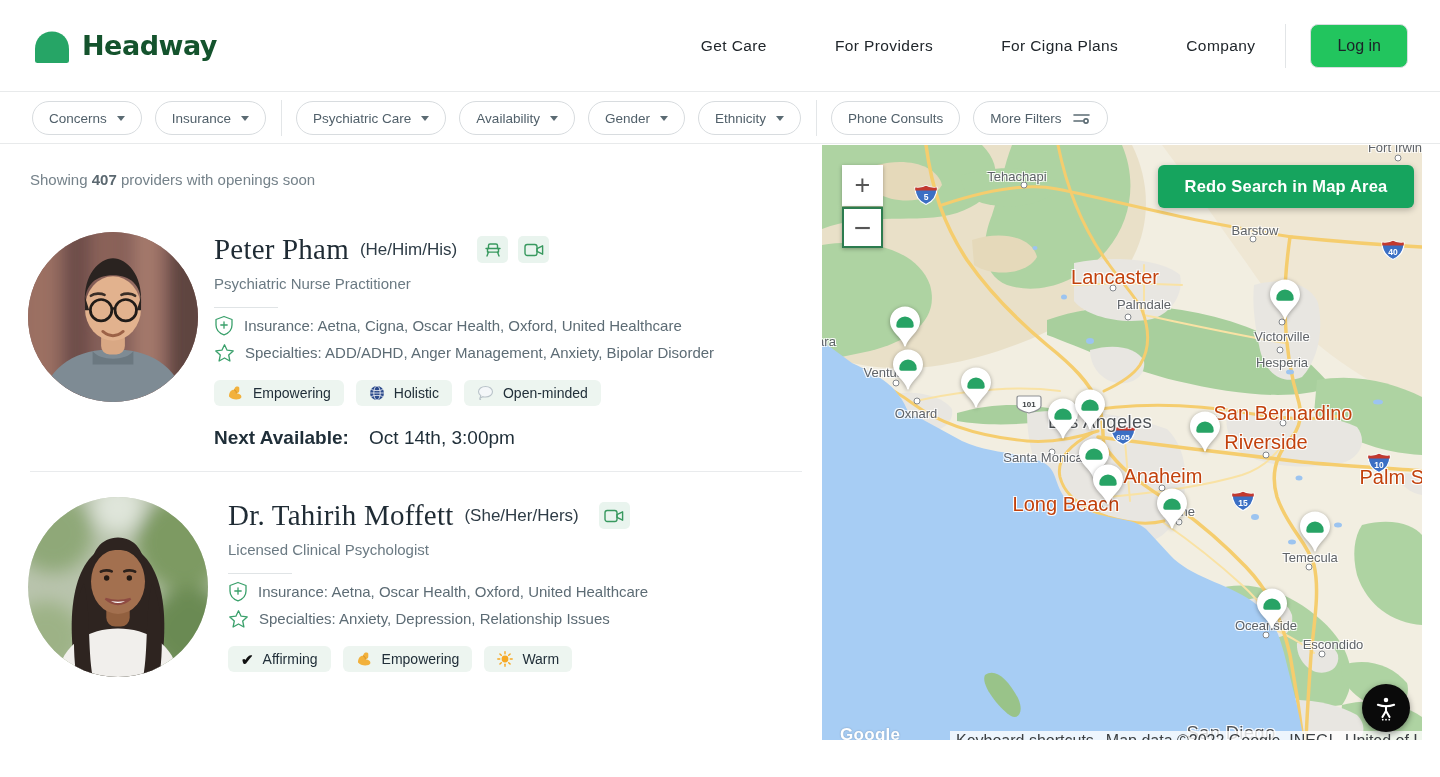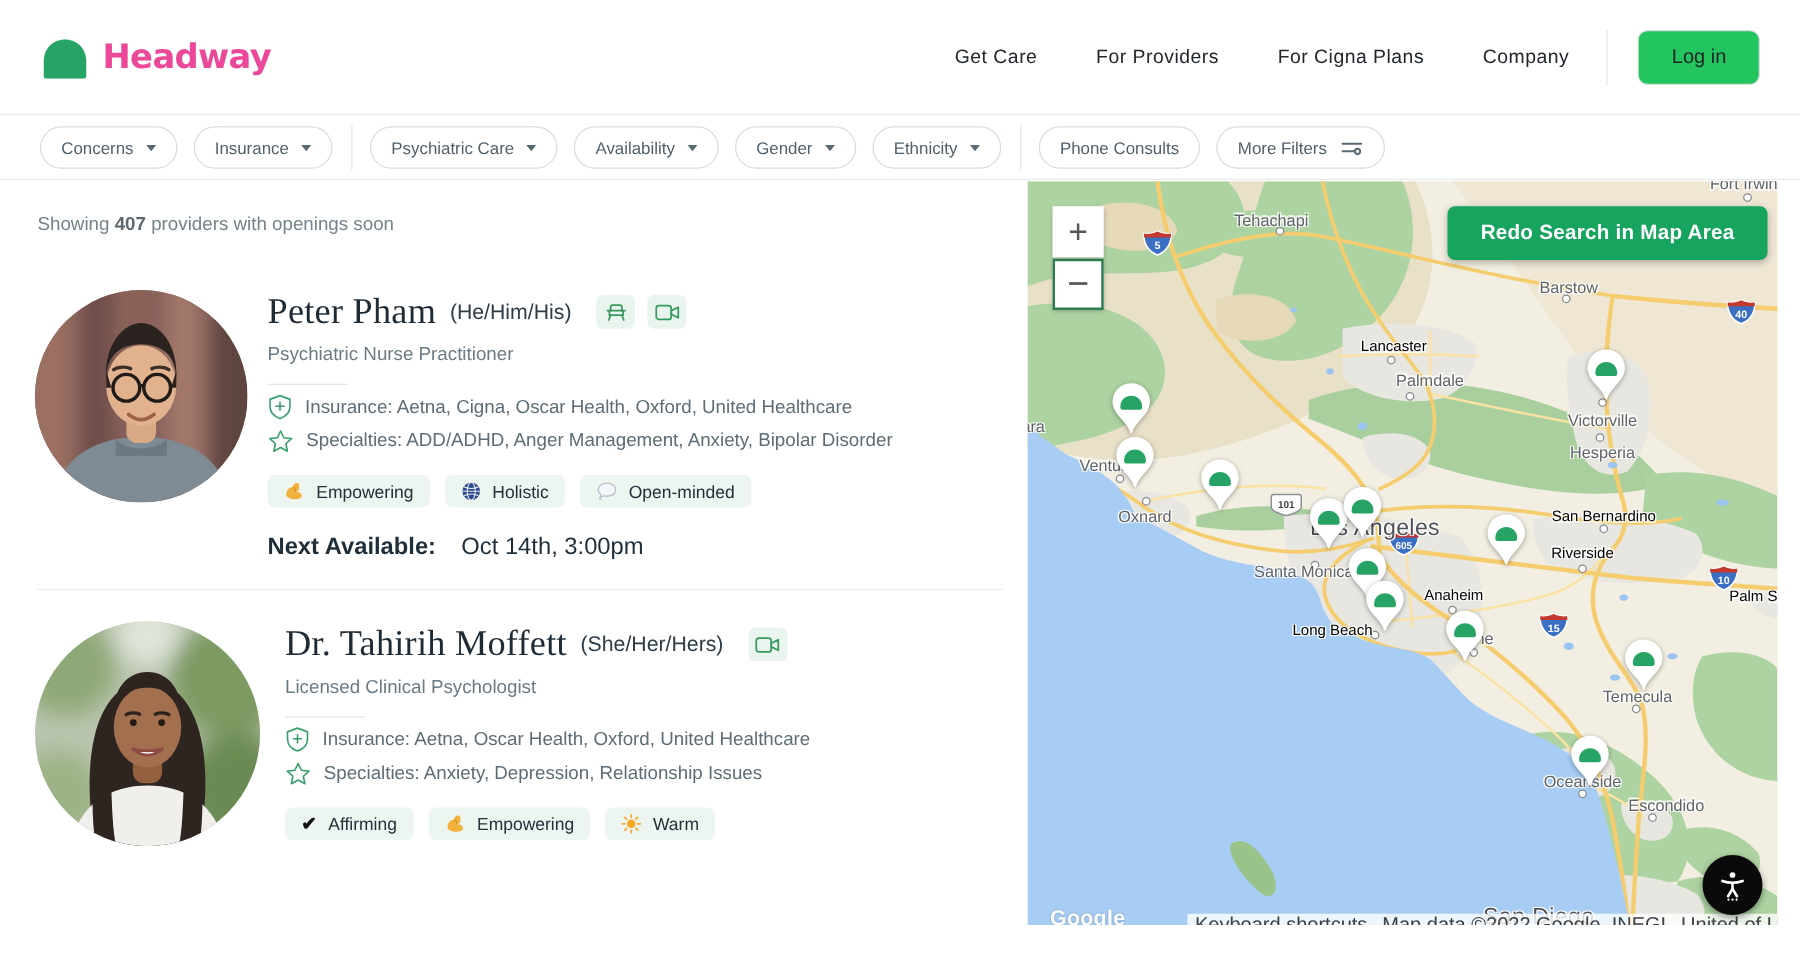--- a/index.html
+++ b/index.html
@@ -4,23 +4,23 @@
 <style>
   * { margin:0; padding:0; box-sizing:border-box; }
   html,body { width:1440px; height:777px; background:#fff; }
   body { font-family:"Liberation Sans", sans-serif; color:#23313b; }
   #page { position:relative; width:1440px; height:777px; overflow:hidden; background:#fff; }
 
   
   .header { position:absolute; left:0; top:0; width:1440px; height:92px; border-bottom:1px solid #e8eaeb;
             display:flex; align-items:center; padding:0 32px; background:#fff; z-index:30; }
   .brand { display:flex; align-items:center; gap:10px; cursor:pointer; }
-  .brand-name { font-family:"DejaVu Sans", sans-serif; font-weight:700; font-size:27px; letter-spacing:-0.5px; color:#ec4899; }
+  .brand-name { font-family:"DejaVu Sans", sans-serif; font-weight:700; font-size:27px; letter-spacing:-0.5px; color:#14532d; }
   .hdr-spacer { flex:1; }
-  .hdr-nav { display:flex; align-items:center; gap:47px; margin-right:30px; }
+  .hdr-nav { display:flex; align-items:center; gap:68px; margin-right:30px; }
   .hdr-nav-item { font-size:15.5px; letter-spacing:0.4px; color:#20262b; cursor:pointer; white-space:nowrap; }
   .hdr-vdiv { width:1px; height:44px; background:#e2e5e7; margin-right:24px; }
   .login-btn { border:1px solid #d9dde0; border-radius:8px; background:#22c55e; padding:12px 26px;
                font-size:16px; color:#1c2328; cursor:pointer; font-family:inherit; }
 
   
   .filterbar { position:absolute; left:0; top:93px; width:1440px; height:51px; border-bottom:1px solid #e8eaeb;
                display:flex; align-items:center; padding-left:32px; background:#fff; z-index:25; }
   .pill { display:flex; align-items:center; gap:10px; height:34px; padding:0 16px; border:1px solid #d8dcdf;
           border-radius:17px; background:#fff; font-size:13.5px; color:#51606a; cursor:pointer; margin-right:13px;
@@ -53,21 +53,21 @@
   .next .nl { font-weight:700; margin-right:15px; }
   .card-sep { position:absolute; left:30px; top:471px; width:772px; height:1px; background:#e9ebed; z-index:4; }
   .check-glyph { font-size:15px; font-weight:700; color:#111; line-height:1; }
 
   
   .map { position:absolute; left:822px; top:145px; width:600px; height:595px; overflow:hidden; background:#f2eee1; z-index:10; }
   .map svg.base { position:absolute; left:0; top:0; }
   .ml { position:absolute; transform:translate(-50%,-50%); white-space:nowrap; font-size:13px; color:#5f6368;
         text-shadow:-1px -1px 0 rgba(255,255,255,.85), 1px -1px 0 rgba(255,255,255,.85),
                     -1px 1px 0 rgba(255,255,255,.85), 1px 1px 0 rgba(255,255,255,.85); z-index:3; }
-  .ml-md { font-size:12px; color:#000000; }
+  .ml-md { font-size:20px; color:#c2410c; }
   .ml-lg { font-size:18.5px; color:#4e5256; letter-spacing:0.3px; }
   .mdot { position:absolute; width:7px; height:7px; border-radius:50%; background:#fff; border:1.5px solid #84888c;
           transform:translate(-50%,-50%); z-index:2; }
   .pin { position:absolute; width:34px; height:44px; z-index:6; cursor:pointer;
          filter:drop-shadow(0 1px 2px rgba(0,0,0,.35)); transform:translate(-17px,-15px); }
   .shield { position:absolute; transform:translate(-50%,-50%); z-index:2; }
   .zoomctl { position:absolute; left:20px; top:20px; z-index:8; }
   .zbtn { width:41px; height:41px; background:#fff; display:flex; align-items:center; justify-content:center;
           font-size:27px; color:#565656; cursor:pointer; box-shadow:0 1px 4px rgba(0,0,0,.3); user-select:none; }
   .zbtn.minus { border:2px solid #2c7c4f; font-size:30px; }

